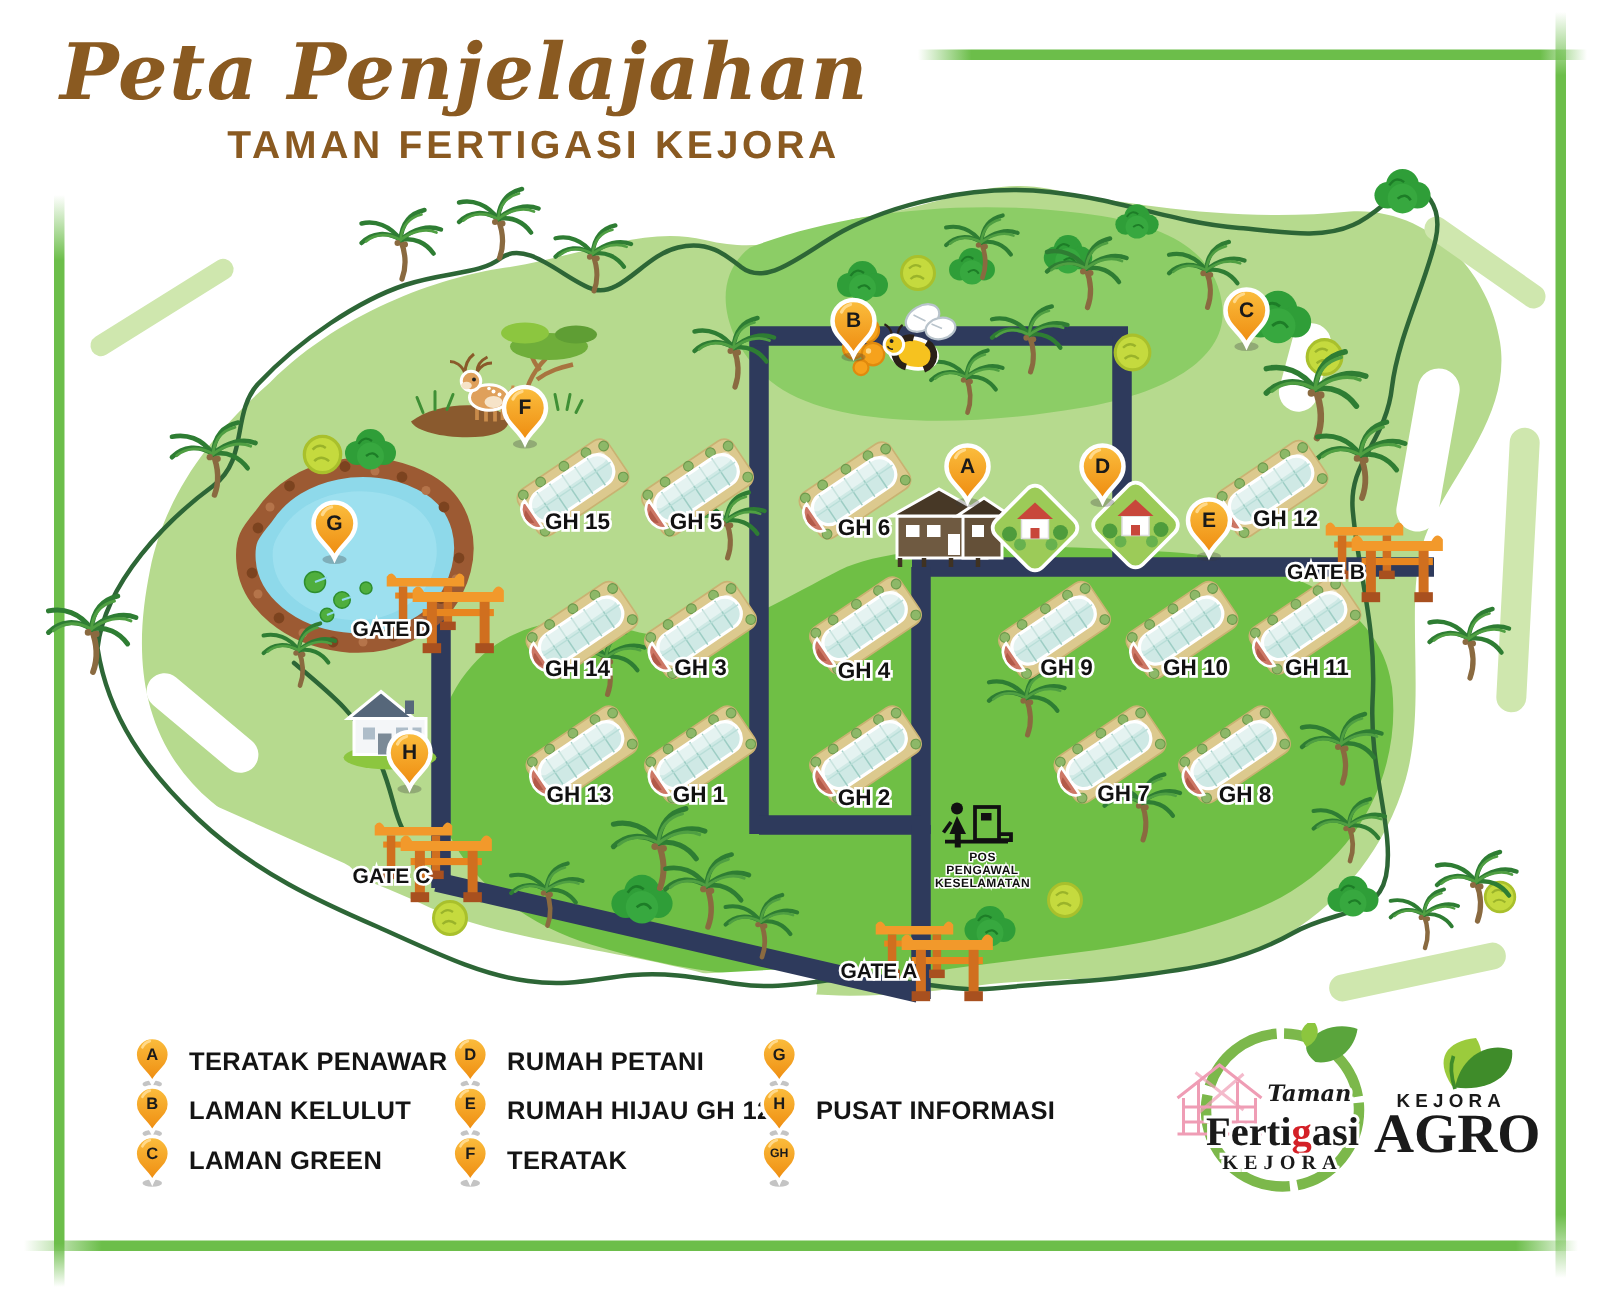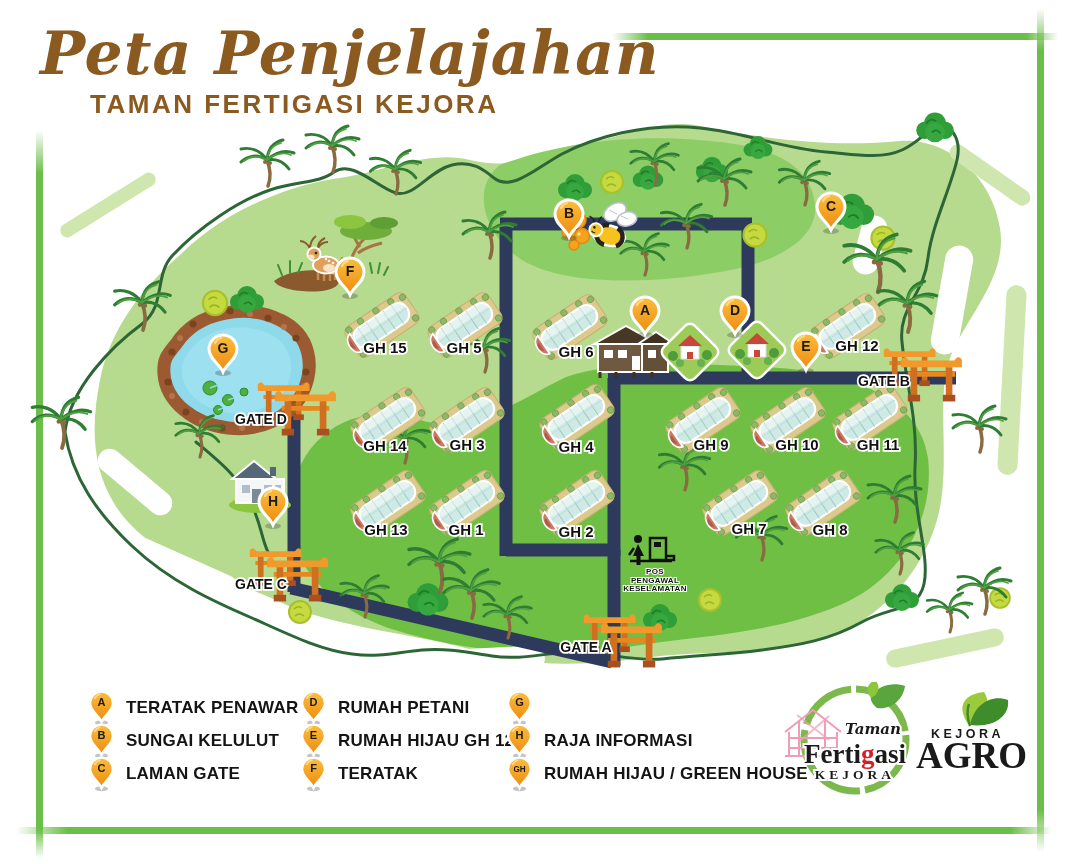--- a/index.html
+++ b/index.html
@@ -13,22 +13,22 @@
     background:linear-gradient(90deg,rgba(108,190,74,0),#6cbe4a 8%,#6cbe4a 93%,rgba(108,190,74,0));}
   #frame-right{left:1037px;top:8px;height:844px;
     background:linear-gradient(180deg,rgba(108,190,74,0),#6cbe4a 5%,#6cbe4a 95%,rgba(108,190,74,0));}
   #frame-bottom{left:16px;top:827px;width:1036px;
     background:linear-gradient(90deg,rgba(108,190,74,0),#6cbe4a 5%,#6cbe4a 96%,rgba(108,190,74,0));}
   #frame-left{left:36px;top:130px;height:728px;
     background:linear-gradient(180deg,rgba(108,190,74,0),#6cbe4a 6%,#6cbe4a 96%,rgba(108,190,74,0));}
 
   .title-wrap{position:absolute;left:40px;top:22px;width:600px;color:#8a5a21;}
   .title-main{font-family:"DejaVu Serif",serif;font-style:italic;font-weight:bold;
-      font-size:60px;line-height:1.05;letter-spacing:1px;white-space:nowrap;}
-  .title-sub{margin-top:4px;text-align:left;width:470px;margin-left:50px;
+      font-size:52px;line-height:1.05;letter-spacing:1px;white-space:nowrap;}
+  .title-sub{margin-top:4px;text-align:right;width:470px;margin-left:50px;
       font-size:26px;font-weight:800;letter-spacing:2.5px;white-space:nowrap;}
 
   #map{position:absolute;left:0;top:0;width:1080px;height:864px;}
 
   .legend{position:absolute;left:0;top:691px;width:1080px;height:110px;}
   .legend-col{position:absolute;top:0;}
   .legend-item{display:flex;align-items:center;height:33px;gap:11px;}
   .legend-item svg{flex:0 0 auto;}
   .legend-label{font-size:17px;font-weight:bold;color:#141414;white-space:nowrap;letter-spacing:.2px;}
 
@@ -463,28 +463,28 @@
          <use href="#sym-pin"></use>
          <text x="0" y="-0.5" text-anchor="middle" dominant-baseline="middle" style="font-size:13.5px;font-weight:bold;fill:#1a1a1a;">A</text>
        </svg>
        <span class="legend-label">TERATAK PENAWAR</span>
         </div>
         <div class="legend-item">
           <svg width="27" height="36" viewBox="-16 -17 32 44">
          <use href="#sym-pin"></use>
          <text x="0" y="-0.5" text-anchor="middle" dominant-baseline="middle" style="font-size:13.5px;font-weight:bold;fill:#1a1a1a;">B</text>
        </svg>
-       <span class="legend-label">SUNGAI KELULUT</span>
+       <span class="legend-label">LAMAN KELULUT</span>
         </div>
         <div class="legend-item">
           <svg width="27" height="36" viewBox="-16 -17 32 44">
          <use href="#sym-pin"></use>
          <text x="0" y="-0.5" text-anchor="middle" dominant-baseline="middle" style="font-size:13.5px;font-weight:bold;fill:#1a1a1a;">C</text>
        </svg>
-       <span class="legend-label">LAMAN GATE</span>
+       <span class="legend-label">LAMAN GREEN</span>
         </div>
       </div>
       <div class="legend-col" style="left: 300px;">
         <div class="legend-item">
           <svg width="27" height="36" viewBox="-16 -17 32 44">
          <use href="#sym-pin"></use>
          <text x="0" y="-0.5" text-anchor="middle" dominant-baseline="middle" style="font-size:13.5px;font-weight:bold;fill:#1a1a1a;">D</text>
        </svg>
        <span class="legend-label">RUMAH PETANI</span>
         </div>
@@ -508,28 +508,27 @@
           <svg width="27" height="36" viewBox="-16 -17 32 44">
          <use href="#sym-pin"></use>
          <text x="0" y="-0.5" text-anchor="middle" dominant-baseline="middle" style="font-size:13.5px;font-weight:bold;fill:#1a1a1a;">G</text>
        </svg>
         </div>
         <div class="legend-item">
           <svg width="27" height="36" viewBox="-16 -17 32 44">
          <use href="#sym-pin"></use>
          <text x="0" y="-0.5" text-anchor="middle" dominant-baseline="middle" style="font-size:13.5px;font-weight:bold;fill:#1a1a1a;">H</text>
        </svg>
-       <span class="legend-label">RAJA INFORMASI</span>
+       <span class="legend-label">PUSAT INFORMASI</span>
         </div>
         <div class="legend-item">
           <svg width="27" height="36" viewBox="-16 -17 32 44">
          <use href="#sym-pin"></use>
          <text x="0" y="-0.5" text-anchor="middle" dominant-baseline="middle" style="font-size:10px;font-weight:bold;fill:#1a1a1a;">GH</text>
        </svg>
-       <span class="legend-label">RUMAH HIJAU / GREEN HOUSE</span>
         </div>
       </div>
     </div>
 
   <svg id="logo-fertigasi" class="logo" width="150" height="126" viewBox="0 0 150 126">
     <circle cx="80" cy="58" r="51" fill="#ffffff"></circle>
     <circle cx="80" cy="58" r="51" fill="none" stroke="#7cb84b" stroke-width="7" stroke-dasharray="70 5 95 6 60 5 70 4"></circle>
     <g>
       <path d="M96,14 C104,2 120,0 130,4 C128,18 116,28 102,26 C97,22 95,18 96,14 Z" fill="#5aa53c"></path>
       <path d="M96,16 C90,8 92,2 100,-2 C106,4 104,12 96,16 Z" fill="#8cc63e"></path>

